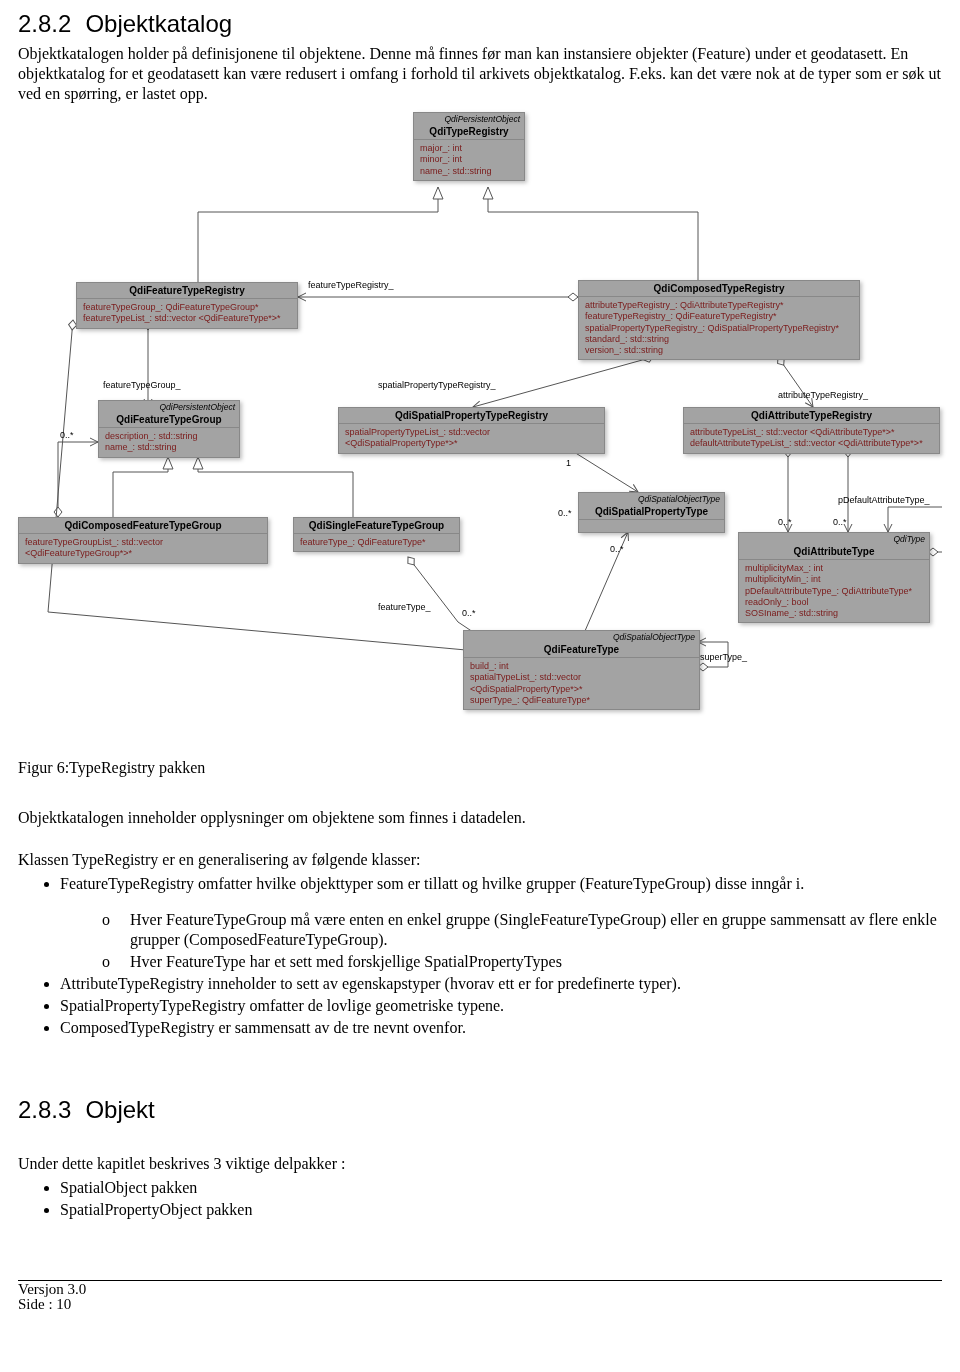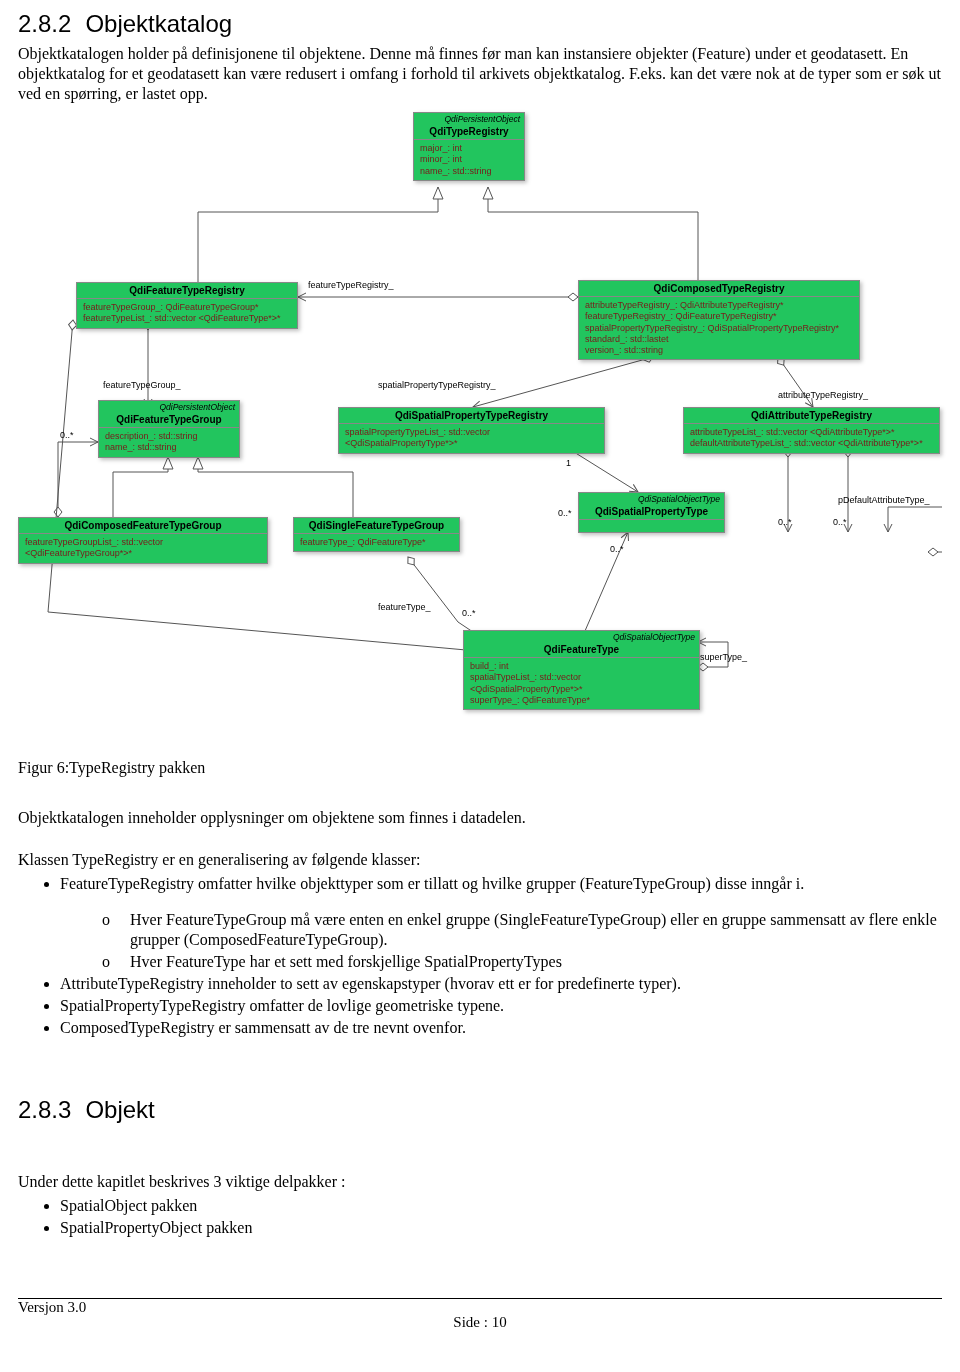--- a/index.html
+++ b/index.html
@@ -21,26 +21,26 @@
   p { margin: 0 0 4px 0; line-height: 1.25; }
   .figcap { margin: 6px 0 30px 0; }
   .spaced { margin-top: 26px; }
   ul.b1 { margin: 4px 0 4px 42px; padding: 0; }
   ul.b1 > li { list-style: disc; margin: 2px 0; line-height:1.25;}
   ul.b2 { margin: 16px 0 2px 42px; padding: 0; }
   ul.b2 > li { list-style: none; margin: 2px 0; position: relative; padding-left: 28px; line-height:1.25;}
   ul.b2 > li::before { content: "o"; position: absolute; left: 0; }
   .footer-rule { border-top: 1px solid #000; margin-top: 60px; }
   .footer-left { font-size: 15px; }
-  .footer-center { text-align: center; font-size: 15px; margin-top:-2px;}
+  .footer-center { text-align: left; font-size: 15px; margin-top:-2px;}
 
   
   .uml-wrap { position: relative; width: 924px; height: 640px; margin: 8px 0 4px 0; font-family: Arial, sans-serif; font-size: 9px; color:#000; }
   .uml-wrap svg.lines { position: absolute; left:0; top:0; width:924px; height:640px; }
-  .class-box { position: absolute; background: #22c55e; border: 1px solid #888; box-shadow: 2px 2px 4px rgba(0,0,0,0.25); }
+  .class-box { position: absolute; background: #a3a3a3; border: 1px solid #888; box-shadow: 2px 2px 4px rgba(0,0,0,0.25); }
   .cb-head { border-bottom: 1px solid #888; text-align: center; font-weight: bold; padding: 2px 4px; font-size:10px;}
   .cb-super { font-style: italic; text-align: right; font-size: 8.5px; padding: 1px 4px 0 4px; font-weight:normal;}
   .cb-attrs { padding: 3px 6px; color:#7a1a1a; font-size:9px; line-height:1.25;}
   .assoc-label { position: absolute; font-size: 9px; color:#000; white-space:nowrap;}
   .mult { position:absolute; font-size:9px;}
 </style>
 </head>
 <body>
 
 <h3 class="sectnum">
@@ -113,21 +113,21 @@
       <div>featureTypeList_:  std::vector &lt;QdiFeatureType*&gt;*</div>
     </div>
   </div>
 
   <div class="class-box" style="left:560px; top:168px; width:280px;">
     <div class="cb-head">QdiComposedTypeRegistry</div>
     <div class="cb-attrs">
       <div>attributeTypeRegistry_:  QdiAttributeTypeRegistry*</div>
       <div>featureTypeRegistry_:  QdiFeatureTypeRegistry*</div>
       <div>spatialPropertyTypeRegistry_:  QdiSpatialPropertyTypeRegistry*</div>
-      <div>standard_:  std::lastet</div>
+      <div>standard_:  std::string</div>
       <div>version_:  std::string</div>
     </div>
   </div>
 
   <div class="class-box" style="left:80px; top:288px; width:140px;">
     <div class="cb-super">QdiPersistentObject</div>
     <div class="cb-head">QdiFeatureTypeGroup</div>
     <div class="cb-attrs">
       <div>description_:  std::string</div>
       <div>name_:  std::string</div>
@@ -162,20 +162,31 @@
       <div>featureType_:  QdiFeatureType*</div>
     </div>
   </div>
 
   <div class="class-box" style="left:560px; top:380px; width:145px;">
     <div class="cb-super">QdiSpatialObjectType</div>
     <div class="cb-head">QdiSpatialPropertyType</div>
     <div class="cb-attrs" style="height:6px;"></div>
   </div>
 
+  <div class="class-box" style="left:720px; top:420px; width:190px;">
+    <div class="cb-super">QdiType</div>
+    <div class="cb-head">QdiAttributeType</div>
+    <div class="cb-attrs">
+      <div>multiplicityMax_:  int</div>
+      <div>multiplicityMin_:  int</div>
+      <div>pDefaultAttributeType_:  QdiAttributeType*</div>
+      <div>readOnly_:  bool</div>
+      <div>SOSIname_:  std::string</div>
+    </div>
+  </div>
 
   <div class="class-box" style="left:445px; top:518px; width:235px;">
     <div class="cb-super">QdiSpatialObjectType</div>
     <div class="cb-head">QdiFeatureType</div>
     <div class="cb-attrs">
       <div>build_:  int</div>
       <div>spatialTypeList_:  std::vector &lt;QdiSpatialPropertyType*&gt;*</div>
       <div>superType_:  QdiFeatureType*</div>
     </div>
   </div>
@@ -212,21 +223,21 @@
   </li>
   <li>AttributeTypeRegistry inneholder to sett av egenskapstyper (hvorav ett er for predefinerte typer).</li>
   <li>SpatialPropertyTypeRegistry omfatter de lovlige geometriske typene.</li>
   <li>ComposedTypeRegistry er sammensatt av de tre nevnt ovenfor.</li>
 </ul>
 
 <h3 class="sectnum" style="margin-top:58px;">
   <span class="num">2.8.3</span><span>Objekt</span>
 </h3>
 
-<p style="margin-top:48px;">Under dette kapitlet beskrives 3 viktige delpakker :</p>
+<p style="margin-top:30px;">Under dette kapitlet beskrives 3 viktige delpakker :</p>
 <ul class="b1">
   <li>SpatialObject pakken</li>
   <li>SpatialPropertyObject pakken</li>
 </ul>
 
 <div class="footer-rule">
   <div class="footer-left">Versjon 3.0</div>
   <div class="footer-center">Side : 10</div>
 </div>
 

